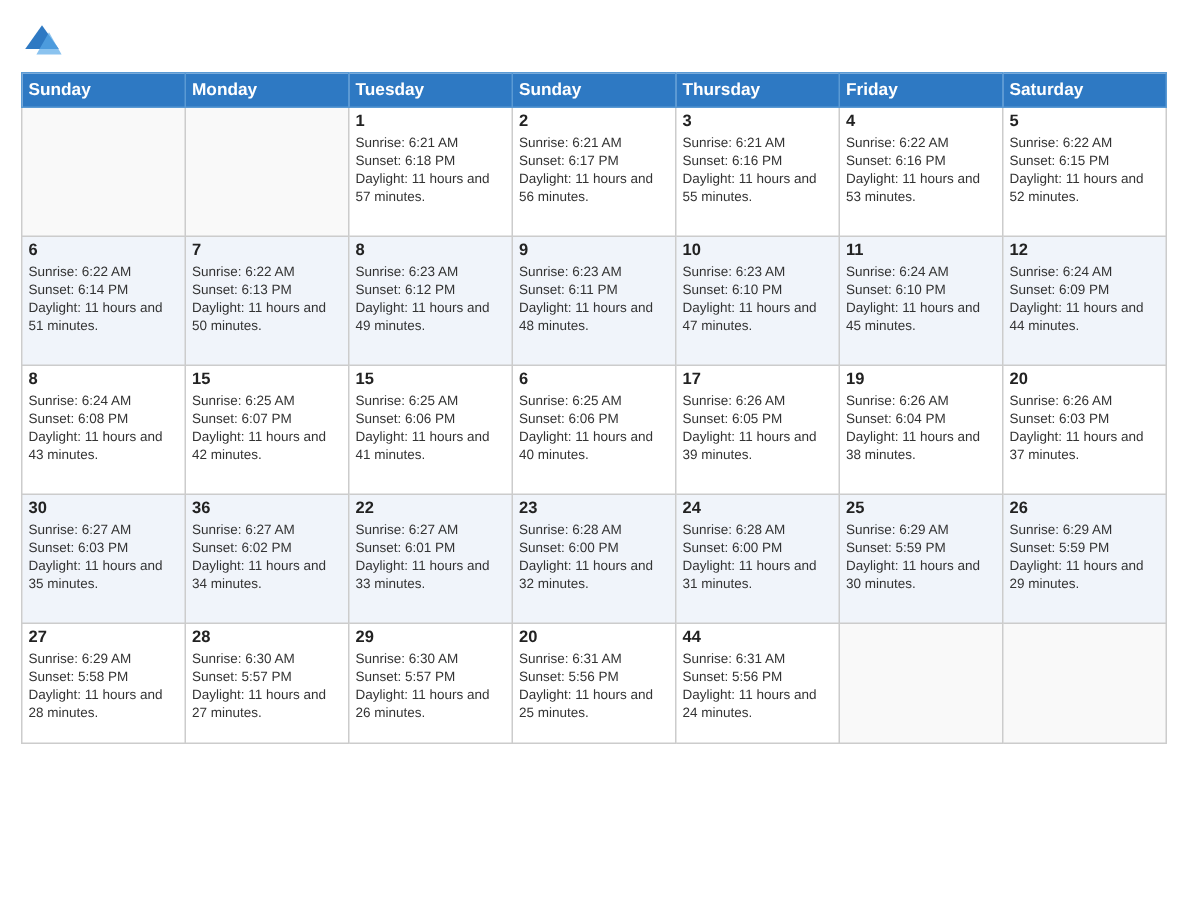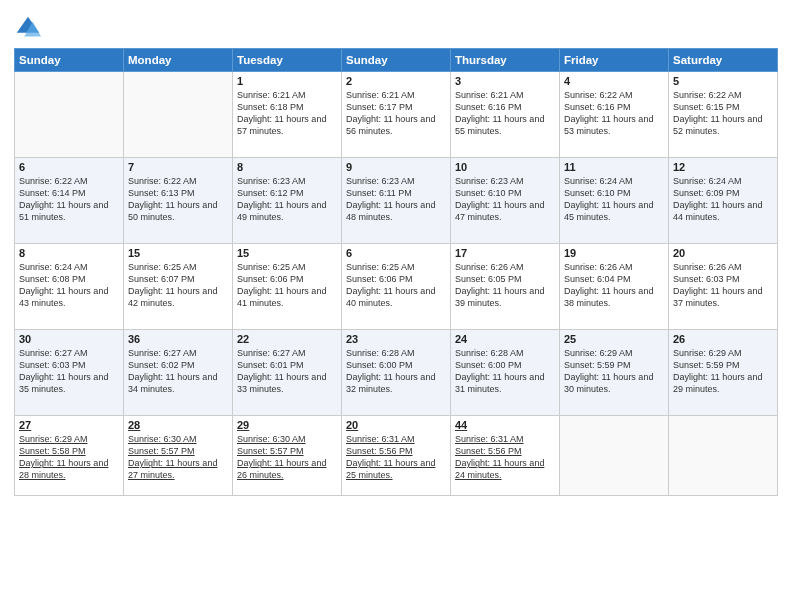--- a/index.html
+++ b/index.html
@@ -82,21 +82,20 @@
     .calendar td {
       border: 1px solid #ccc;
       vertical-align: top;
       padding: 3px 4px;
       font-size: 9.5px;
       color: #333;
       height: 86px;
     }
     .calendar tr:last-child td {
       height: 80px;
-      text-decoration: underline;
     }
     .day-num {
       font-size: 11px;
       font-weight: bold;
       color: #222;
       display: block;
       margin-bottom: 2px;
     }
     .day-info {
       font-size: 9px;

